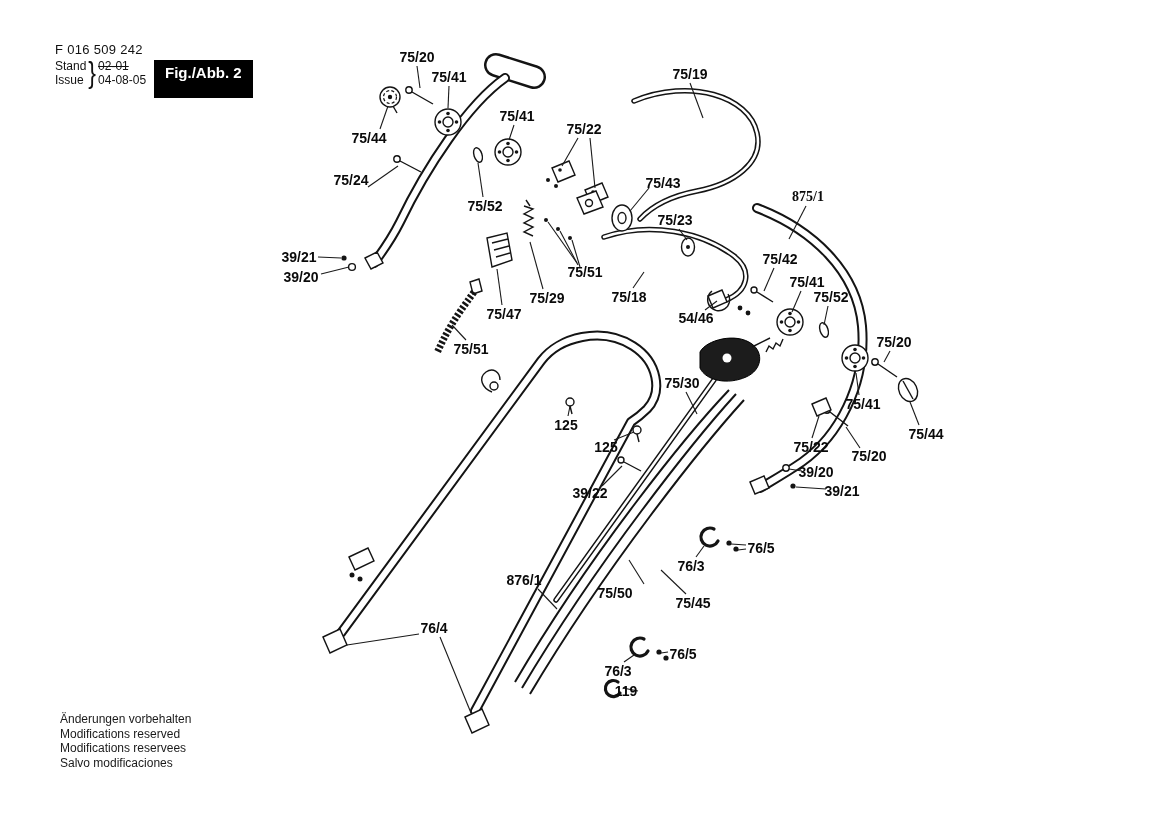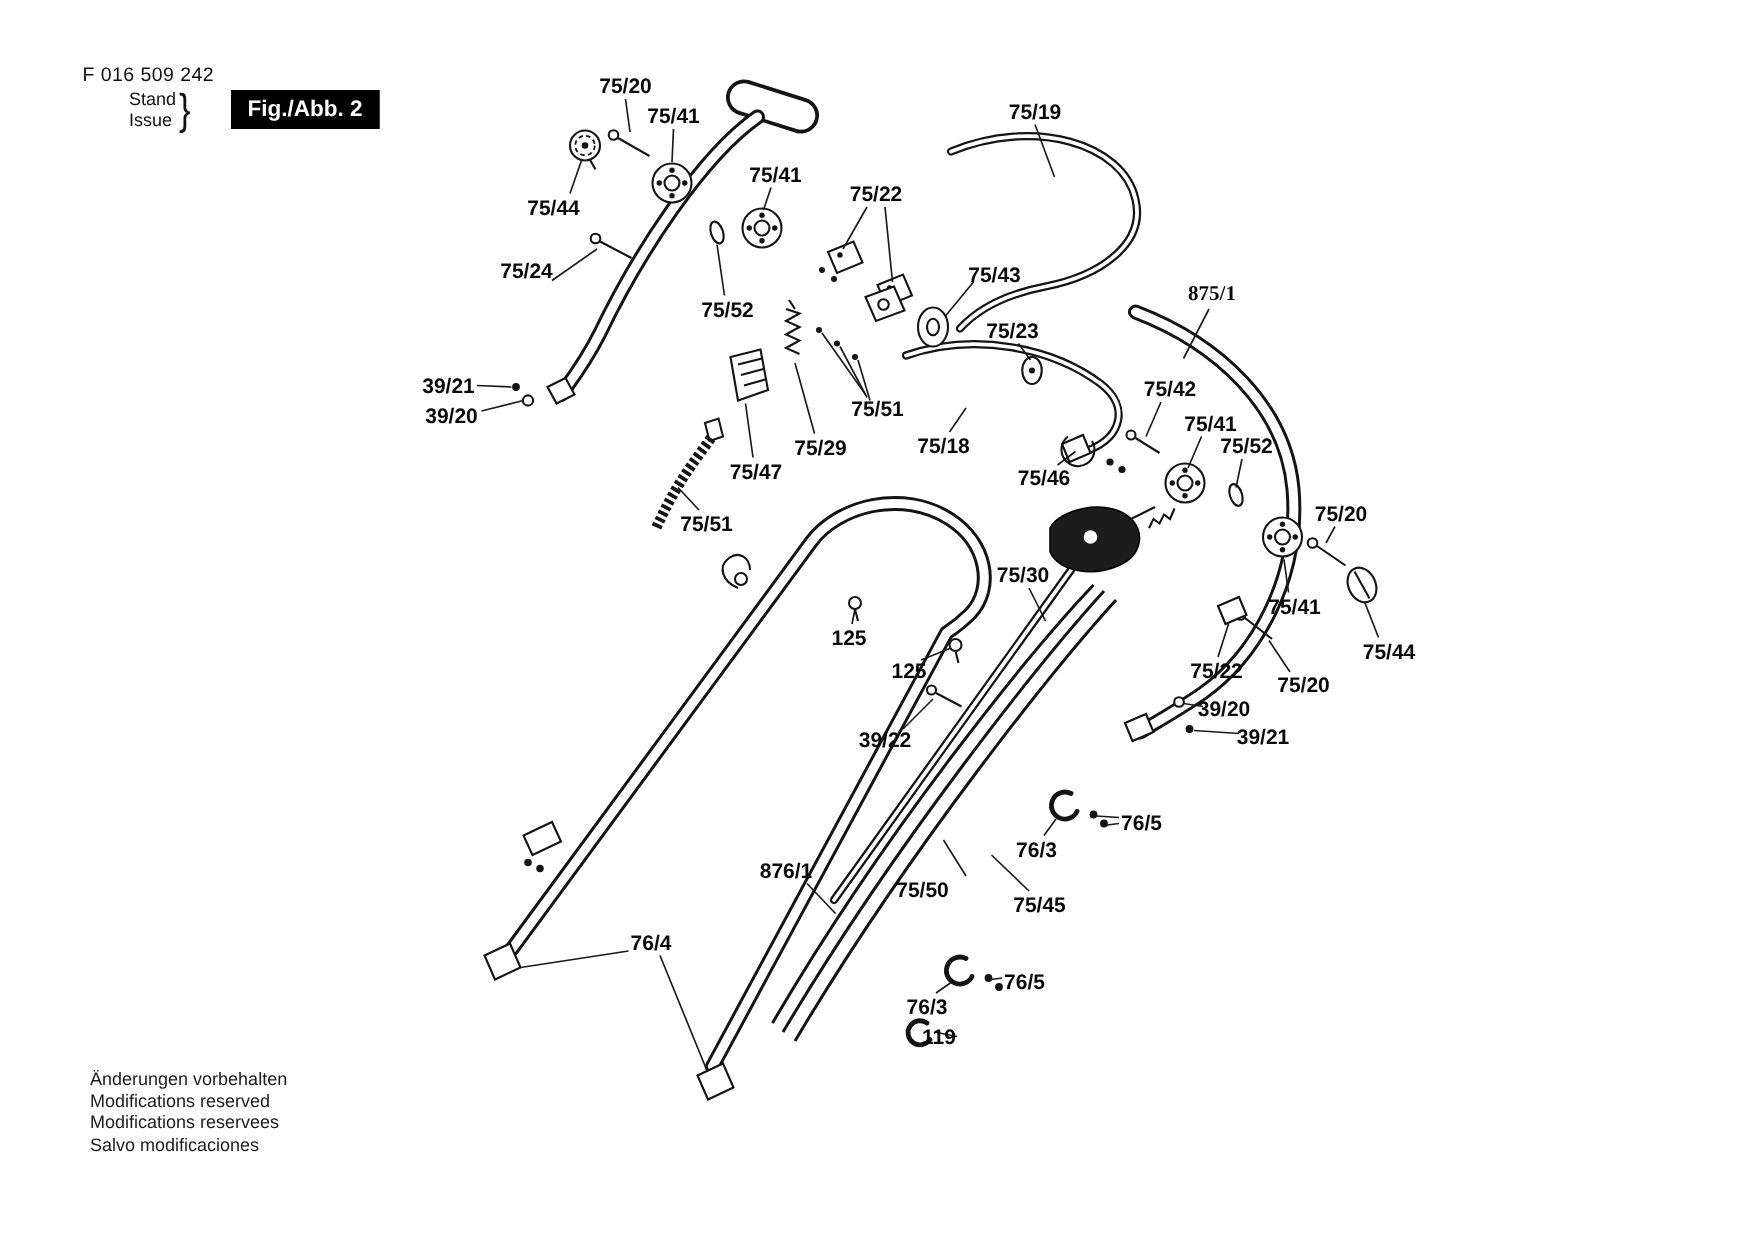--- a/index.html
+++ b/index.html
@@ -16,25 +16,25 @@
   .cable{fill:none;stroke:#141414;stroke-width:2}
   .clamp{fill:none;stroke:#141414;stroke-width:3.2;stroke-linecap:round}
   .pt{fill:#fff;stroke:#141414;stroke-width:1.4}
   .ptd{fill:#141414;stroke:none}
   .leaders line{stroke:#1a1a1a;stroke-width:1.1}
 
   
   .header{position:absolute;left:55px;top:42px;}
   .part-number{font-size:13px;letter-spacing:.3px;}
   .stand-issue{display:flex;align-items:center;margin-top:2px;}
-  .si-labels,.si-values{display:flex;flex-direction:column;font-size:12px;line-height:14px;margin-left:31px;}
+  .si-labels,.si-values{display:flex;flex-direction:column;font-size:12px;line-height:14px;}
   .brace{font-size:23px;margin:0 2px;transform:scaleY(1.25);font-weight:400;}
   .strike{text-decoration:line-through;}
   .fig-box{position:absolute;left:154px;top:60px;background:#000;color:#fff;
-           font-weight:bold;font-size:15px;padding:3px 10px 4px;border:1px solid #000;}
+           font-weight:bold;font-size:15px;padding:3px 10px 16px;border:1px solid #000;}
   .footer{position:absolute;left:60px;top:712px;font-size:12px;line-height:14.5px;color:#1a1a1a;}
   .part-label{position:absolute;transform:translate(-50%,-50%);font-size:14px;
               font-weight:bold;color:#0a0a0a;white-space:nowrap;}
 </style>
 </head>
 <body>
 
 <div class="stage">
 
   <svg class="art" width="1168" height="825" viewBox="0 0 1168 825">
@@ -284,21 +284,21 @@
       <div class="part-label" style="left: 675px; top: 220px;">75/23</div>
       <div class="part-label" style="left: 299px; top: 257px;">39/21</div>
       <div class="part-label" style="left: 301px; top: 277px;">39/20</div>
       <div class="part-label" style="left: 585px; top: 272px;">75/51</div>
       <div class="part-label" style="left: 780px; top: 259px;">75/42</div>
       <div class="part-label" style="left: 547px; top: 298px;">75/29</div>
       <div class="part-label" style="left: 629px; top: 297px;">75/18</div>
       <div class="part-label" style="left: 807px; top: 282px;">75/41</div>
       <div class="part-label" style="left: 831px; top: 297px;">75/52</div>
       <div class="part-label" style="left: 504px; top: 314px;">75/47</div>
-      <div class="part-label" style="left: 696px; top: 318px;">75/46</div>
+      <div class="part-label" style="left: 696px; top: 318px;">54/46</div>
       <div class="part-label" style="left: 471px; top: 349px;">75/51</div>
       <div class="part-label" style="left: 894px; top: 342px;">75/20</div>
       <div class="part-label" style="left: 682px; top: 383px;">75/30</div>
       <div class="part-label" style="left: 863px; top: 404px;">75/41</div>
       <div class="part-label" style="left: 566px; top: 425px;">125</div>
       <div class="part-label" style="left: 926px; top: 434px;">75/44</div>
       <div class="part-label" style="left: 606px; top: 447px;">125</div>
       <div class="part-label" style="left: 811px; top: 447px;">75/22</div>
       <div class="part-label" style="left: 869px; top: 456px;">75/20</div>
       <div class="part-label" style="left: 816px; top: 472px;">39/20</div>

